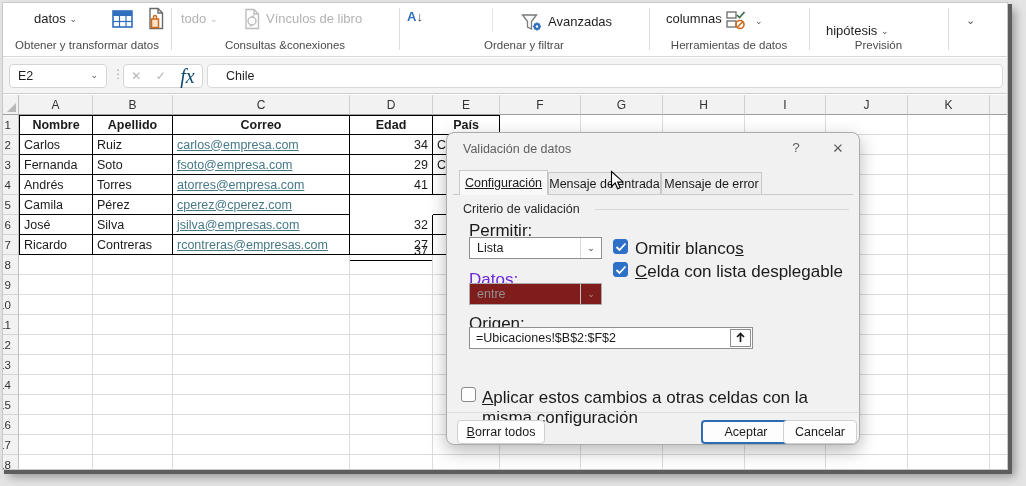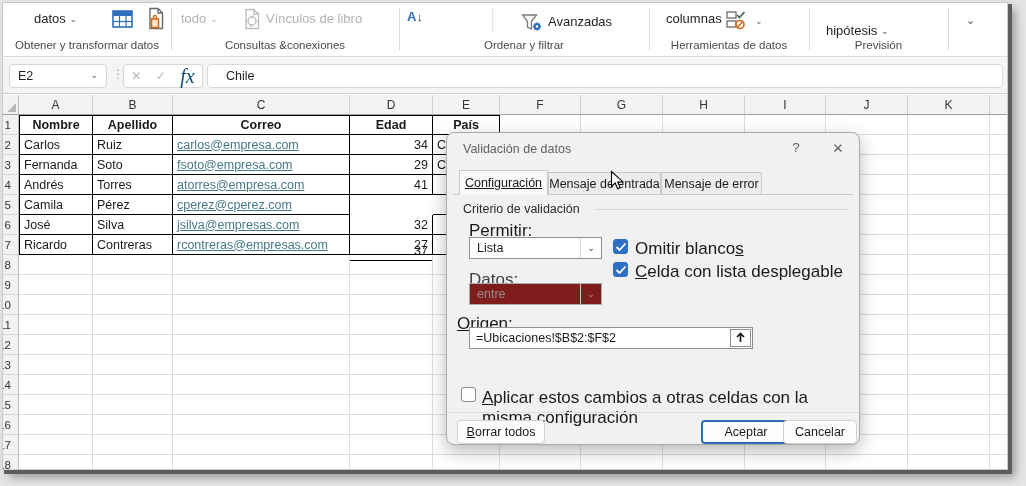--- a/index.html
+++ b/index.html
@@ -66,21 +66,21 @@
   .dlg-title { position:absolute; left:16px; top:9px; color:#5f5f5f; font-size:12.5px; }
   .dlg-help { position:absolute; left:340px; top:7px; color:#5f5f5f; font-size:13.5px; width:18px; text-align:center; }
   .dlg-close { position:absolute; left:382px; top:7px; color:#5f5f5f; font-size:13.5px; width:18px; text-align:center; }
   .dlg-tabline { position:absolute; left:6px; right:6px; top:61px; border-bottom:1px solid #c9c9c9; }
   .dlg-tab { position:absolute; top:39px; height:23px; background:#ececec; border:1px solid #c9c9c9;
     display:flex; align-items:center; justify-content:center; font-size:12.5px; }
   .dlg-tab.active { background:#f8f8f8; height:25px; top:37px; border-bottom:none; z-index:2;text-decoration:underline; }
   .dlg-grouplabel { position:absolute; left:16px; top:69px; font-size:12.5px; color:#2a2a2a; }
   .dlg-groupline { position:absolute; left:148px; right:10px; top:76px; border-top:1px solid #d6d6d6; }
   .dlg-label { position:absolute; font-size:17px; color:#1a1a1a; }
-  .dlg-label.dis { color:#404040; }
+  .dlg-label.dis { color:#6d28d9; }
   .combo { position:absolute; width:133px; height:22px; background:#fff; border:1px solid #8f8f8f;
     display:flex; align-items:center; padding-left:7px; font-size:12.5px; }
   .combo .cchev { position:absolute; right:0; top:0; width:21px; height:100%; border-left:1px solid #dadada;
     display:flex; align-items:center; justify-content:center; color:#444; font-size:9px; }
   .combo.dis { background:#7f1d1d; border-color:#ababab; color:#909090; }
   .combo.dis .cchev { color:#9a9a9a; border-left-color:#c6c6c6; }
   .cbx { position:absolute; width:15px; height:15px; border-radius:3px; }
   .cbx.on { background:#2e70c8; border:1px solid #2e70c8; }
   .cbx.off { background:#fdfdfd; border:1px solid #8a8a8a; }
   .cbx svg { position:absolute; left:1px; top:2px; }
@@ -523,21 +523,21 @@
         </svg>
     </div>
     <div class="dlg-label" style="left:188px; top:129px;"><u>C</u>elda con lista desplegable</div>
 
     <div class="dlg-label dis" style="left:22px; top:137px;">Datos:</div>
     <div class="combo dis" style="left:22px; top:150px;">
       <span>entre</span>
       <span class="cchev">⌄</span>
     </div>
 
-    <div class="dlg-label" style="left:10px; top:181px;"><u>O</u>rigen:</div>
+    <div class="dlg-label" style="left:22px; top:181px;"><u>O</u>rigen:</div>
     <input class="dlg-input" value="=Ubicaciones!$B$2:$F$2" style="">
     <div class="collapse-btn">
       <svg width="11" height="12" viewBox="0 0 11 12">
           <path d="M5.5 10 V2 M2 5 L5.5 1.5 L9 5" fill="none" stroke="#1a1a1a" stroke-width="1.7"></path>
         </svg>
     </div>
 
     <div class="cbx off" style="left:14px; top:254px;"></div>
     <div class="dlg-label" style="left:35px; top:255px;"><u>A</u>plicar estos cambios a otras celdas con la misma configuración</div>
 

